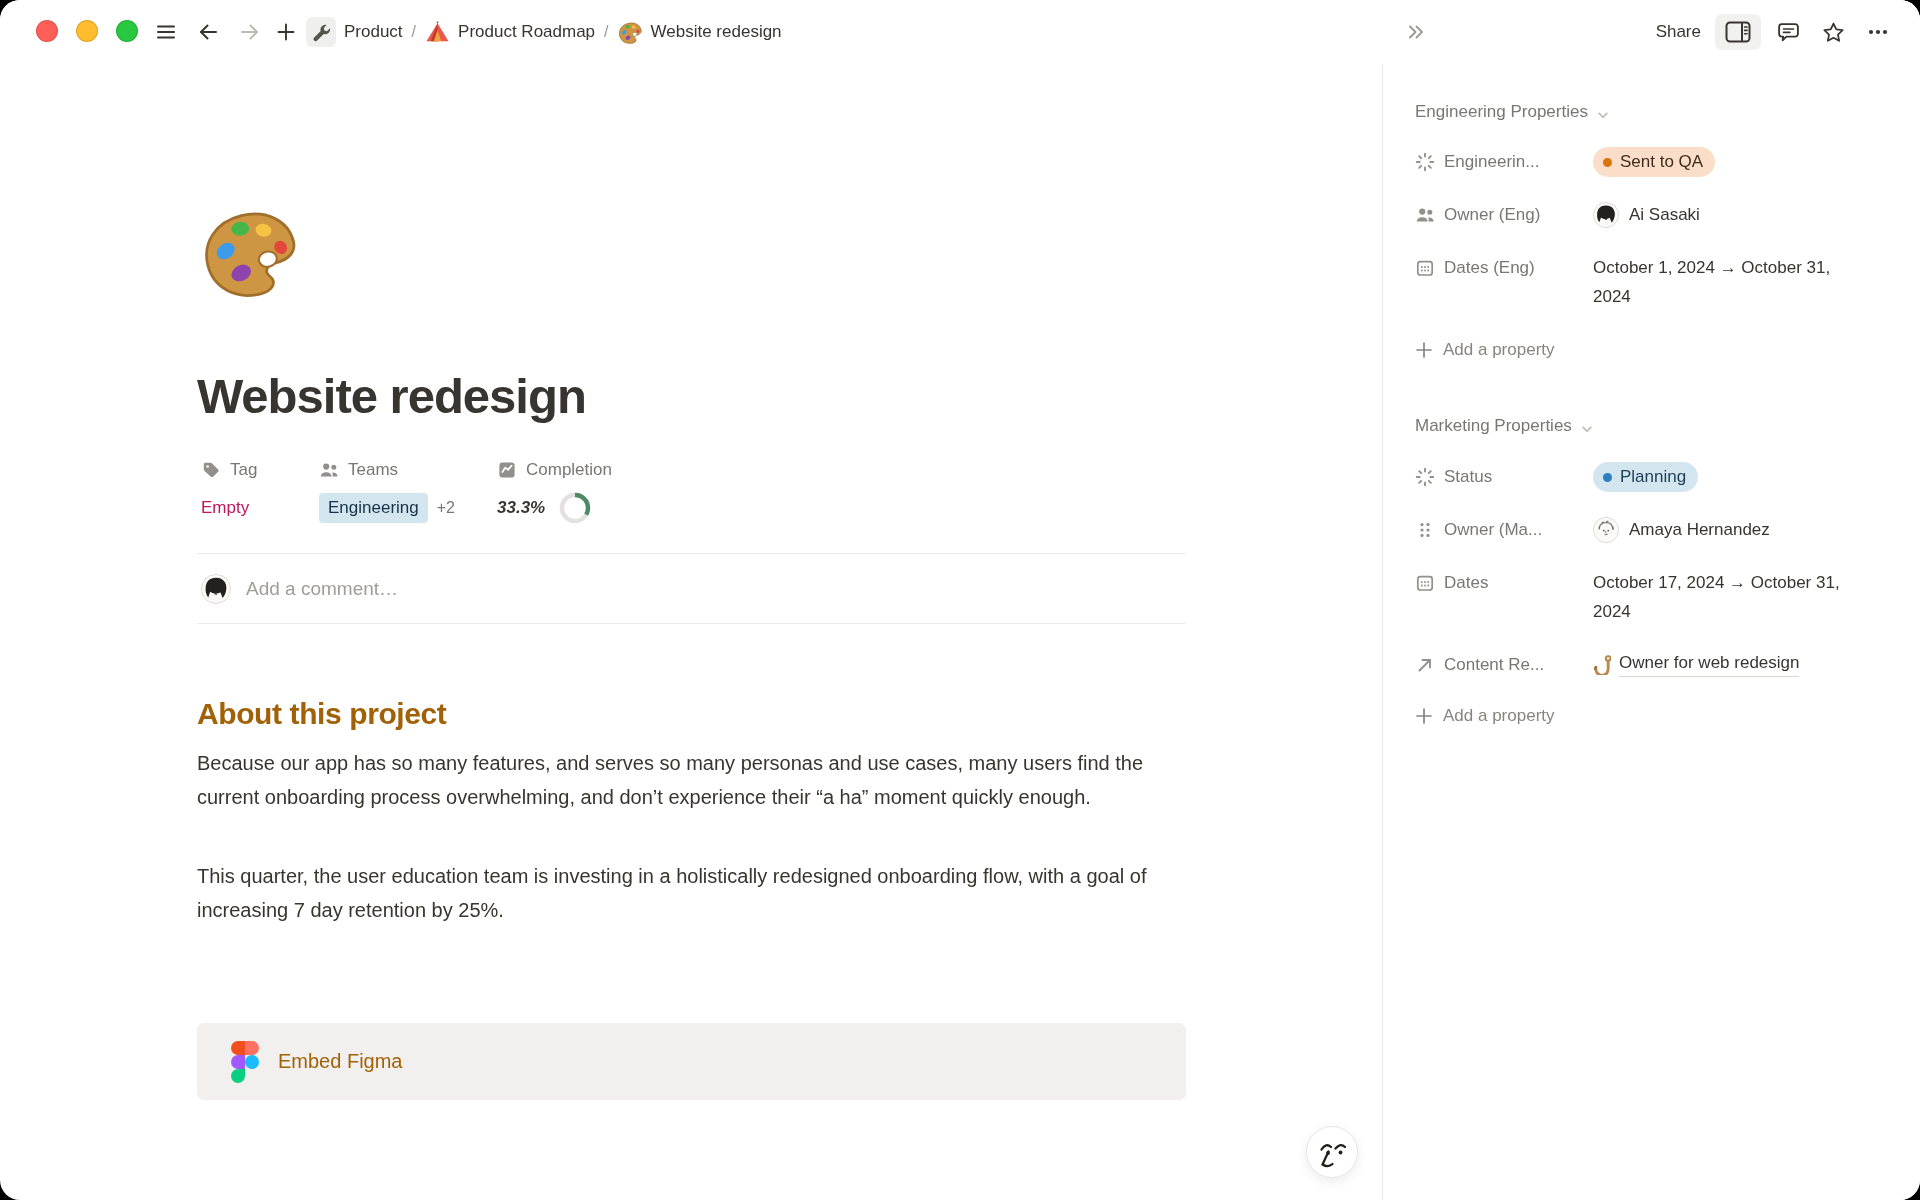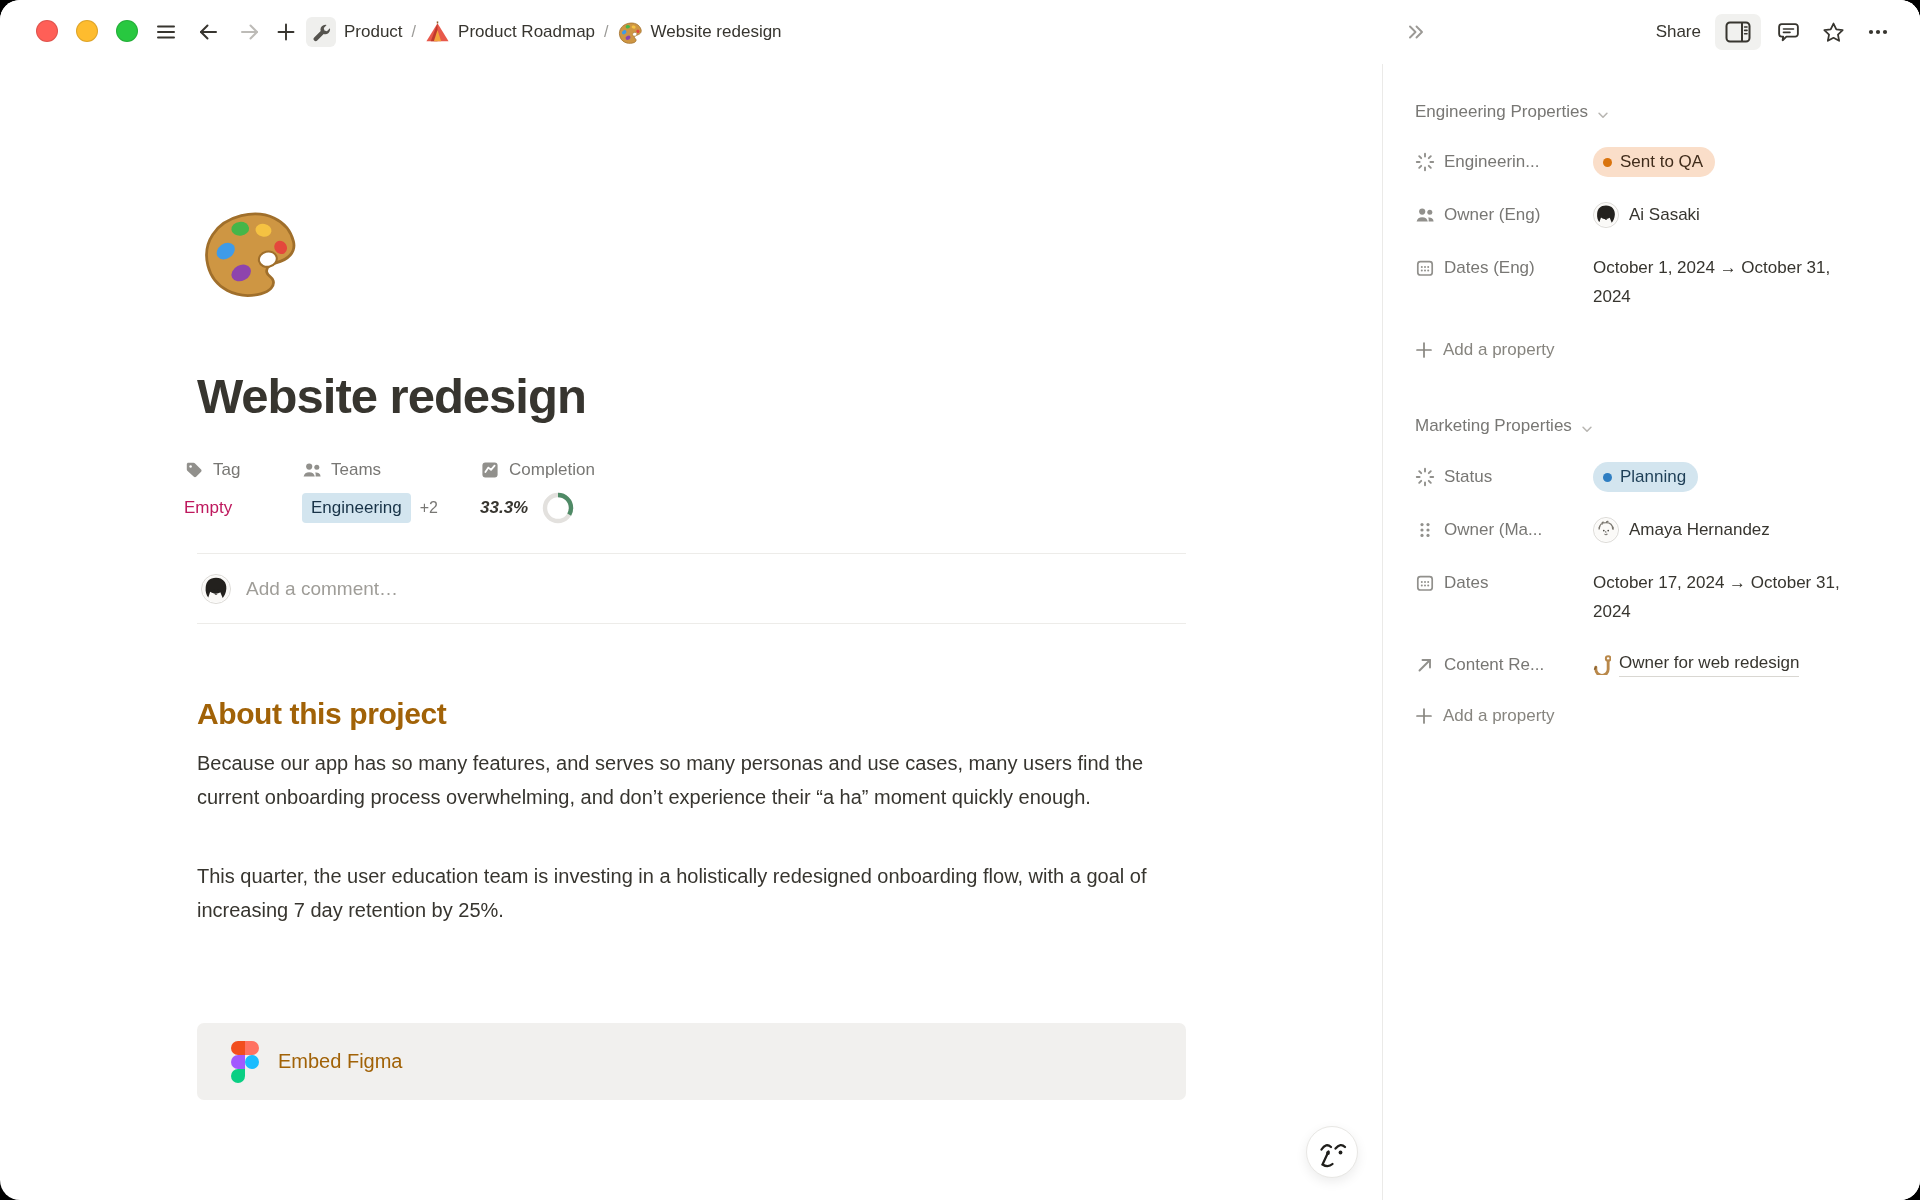--- a/index.html
+++ b/index.html
@@ -21,21 +21,21 @@
   .top-right{position:absolute;right:24px;top:15px;height:34px;display:flex;align-items:center;gap:9px;}
   .share-btn{font-size:17px;color:#37352F;background:none;border:none;padding:0 5px;font-family:inherit;cursor:pointer;}
   .panel-chip{width:46px;height:36px;border-radius:7px;background:#F1F1EF;display:flex;align-items:center;justify-content:center;border:none;cursor:pointer;}
   .icon-btn{width:36px;height:36px;display:flex;align-items:center;justify-content:center;background:none;border:none;padding:0;cursor:pointer;}
   .dbl-chevron{position:absolute;left:1398px;top:14px;width:36px;height:36px;display:flex;align-items:center;justify-content:center;background:none;border:none;cursor:pointer;}
 
   
   .main{position:absolute;left:0;top:0;width:1382px;height:1200px;}
   .page-icon{position:absolute;left:201px;top:202px;width:100px;height:100px;cursor:pointer;}
   .page-title{position:absolute;left:197px;top:366px;width:990px;margin:0;font-size:49px;line-height:60px;font-weight:700;letter-spacing:-1px;color:#37352F;}
-  .props{position:absolute;left:184px;top:455px;display:grid;grid-template-columns:118px 178px auto;grid-row-gap:8px;}
+  .props{position:absolute;left:201px;top:455px;display:grid;grid-template-columns:118px 178px auto;grid-row-gap:8px;}
   .prop-label{display:flex;align-items:center;gap:9px;height:30px;color:#787774;font-size:17px;cursor:pointer;}
   .prop-value{display:flex;align-items:center;height:30px;font-size:17px;color:#37352F;cursor:pointer;}
   .empty-val{color:#be185d;}
   .tag-pill{display:inline-flex;align-items:center;height:30px;padding:0 9px;border-radius:4px;background:#D3E5EF;color:#183347;font-size:17px;}
   .plus-more{margin-left:9px;color:#787774;font-size:16px;}
   .pct{font-weight:600;color:#37352F;font-style:italic;}
   .ring{margin-left:14px;}
   .hr{position:absolute;left:197px;width:989px;height:1px;background:#EDECE9;}
   .comment-row{position:absolute;left:201px;top:572px;height:33px;display:flex;align-items:center;gap:15px;justify-content:space-between;}
   .avatar{border-radius:50%;border:1px solid #DCDAD6;background:#fff;flex:none;}

